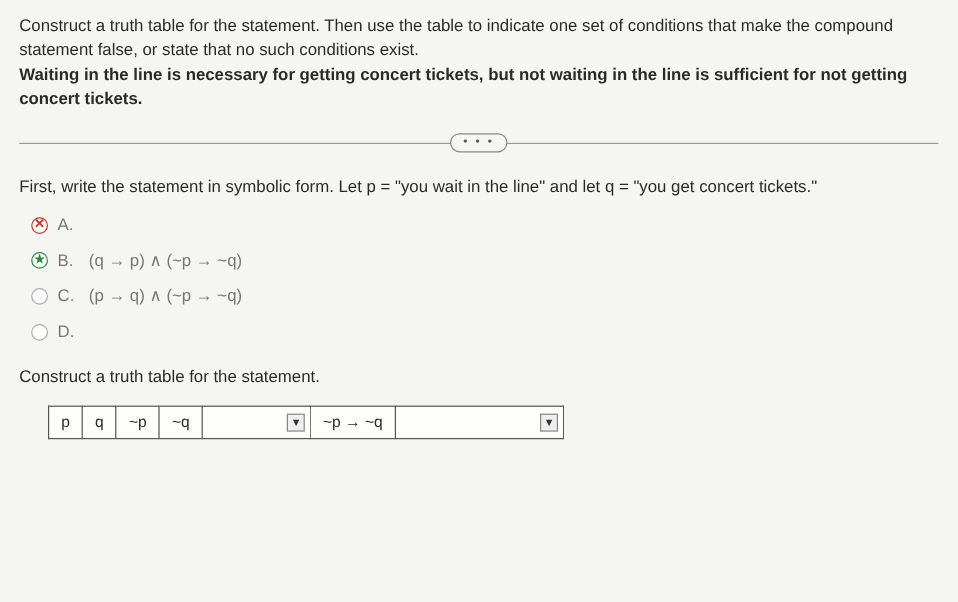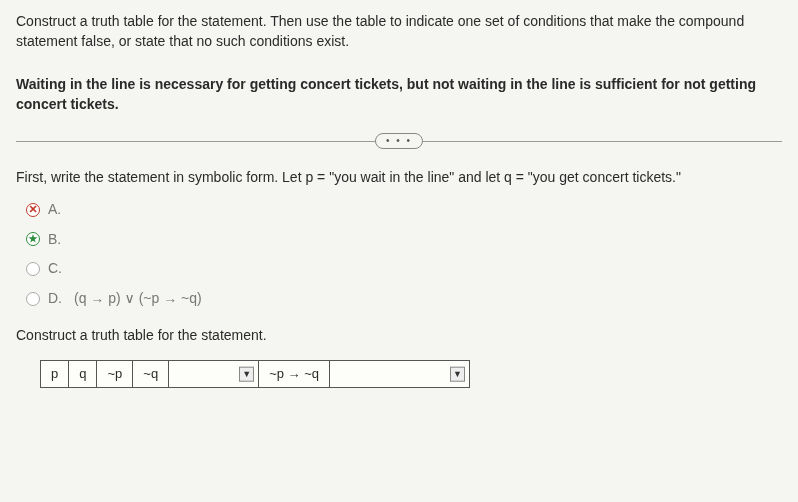--- a/index.html
+++ b/index.html
@@ -11,21 +11,21 @@
       font-family: Arial, Helvetica, sans-serif;
       background: #f5f5f2;
       width: 798px;
       height: 502px;
       padding: 12px 16px;
       color: #2a2a2a;
       font-size: 14px;
       line-height: 1.4;
     }
     .intro {
-      margin-bottom: 24px;
+      margin-bottom: 2px;
     }
     .statement {
       margin-bottom: 16px;
       font-weight: bold;
     }
     .divider-wrap {
       position: relative;
       margin: 18px 0;
       height: 18px;
     }
@@ -153,31 +153,32 @@
 <div class="options">
 
   <div class="option">
     <span class="radio wrong"></span>
     <span class="opt-label">A.</span>
   </div>
 
   <div class="option">
     <span class="radio correct"></span>
     <span class="opt-label">B.</span>
+    <span>(q → p) ∧ (~p → ~q)</span>
   </div>
 
   <div class="option">
     <span class="radio"></span>
     <span class="opt-label">C.</span>
+    <span>(p → q) ∧ (~p → ~q)</span>
   </div>
 
   <div class="option">
     <span class="radio"></span>
     <span class="opt-label">D.</span>
-    <span>(q → p) ∨ (~p → ~q)</span>
   </div>
 
 </div>
 
 <div class="instruct2">Construct a truth table for the statement.</div>
 
 <table class="truth-table">
   <tbody>
       <tr>
     <td>p</td>

